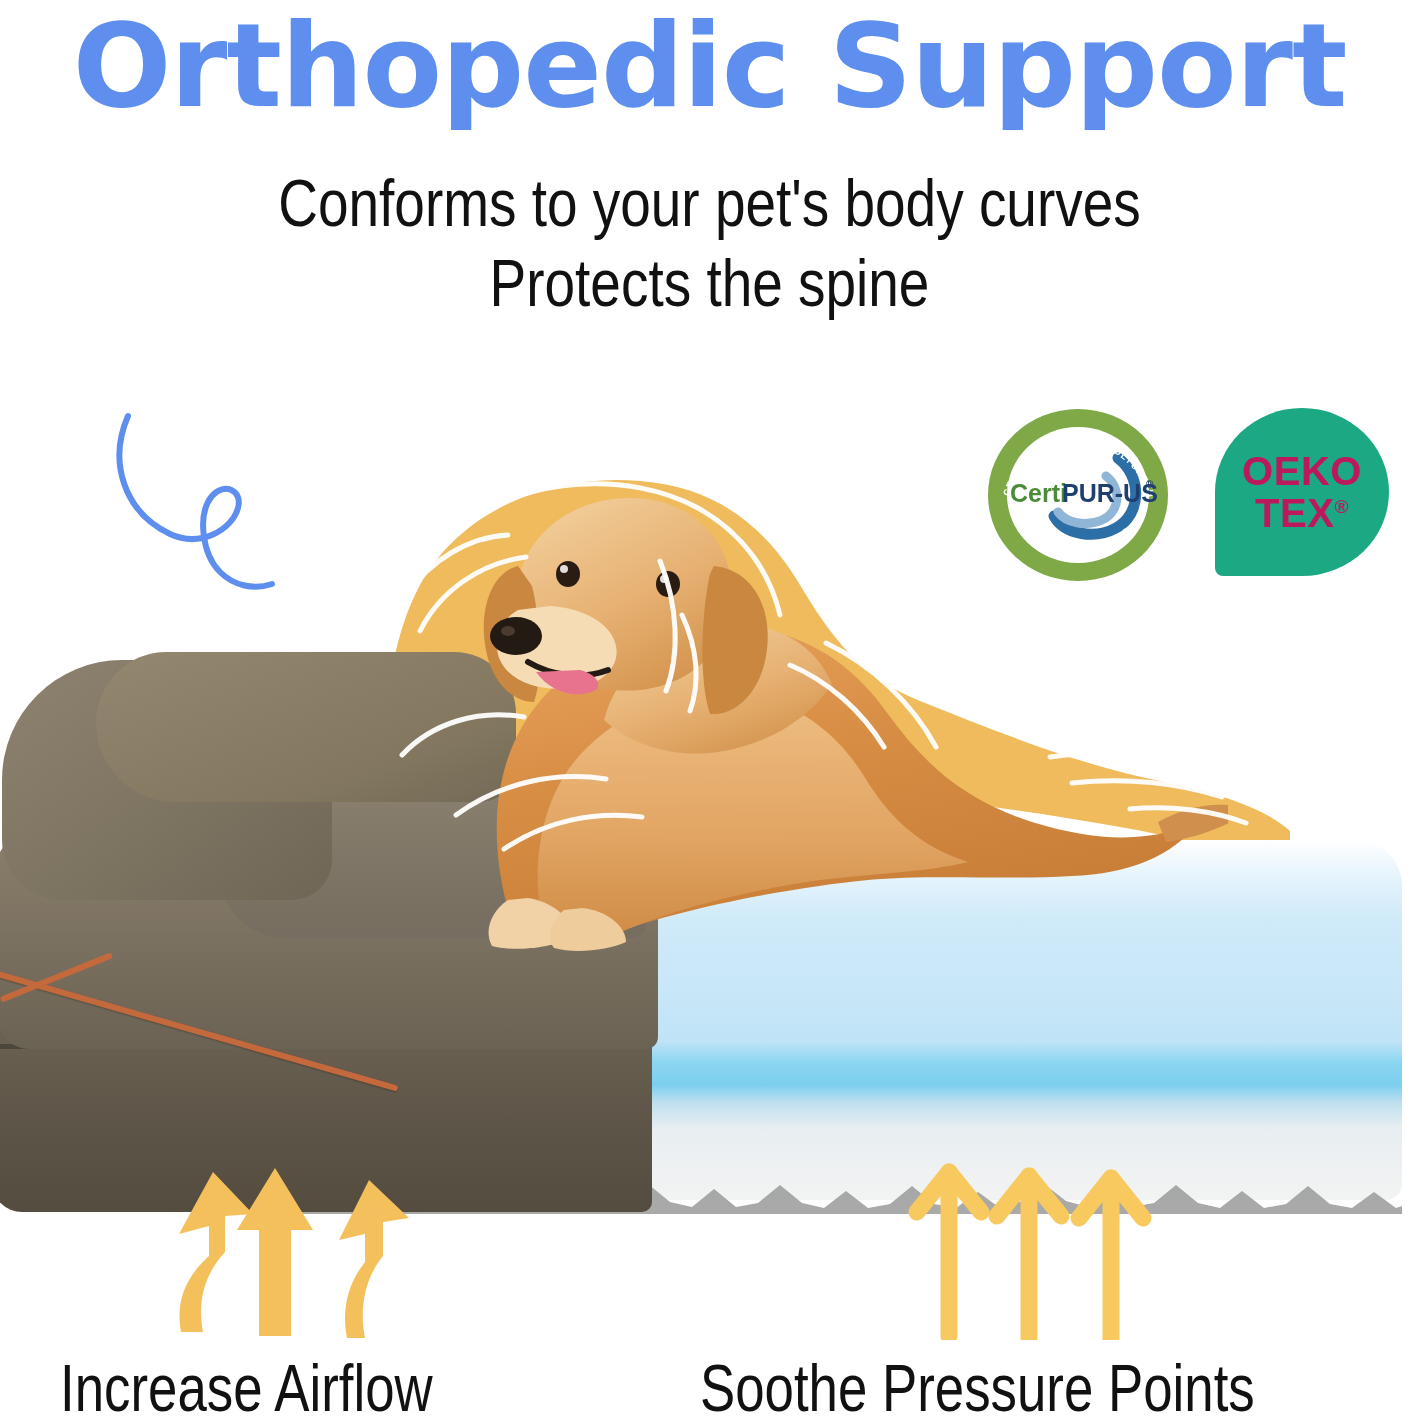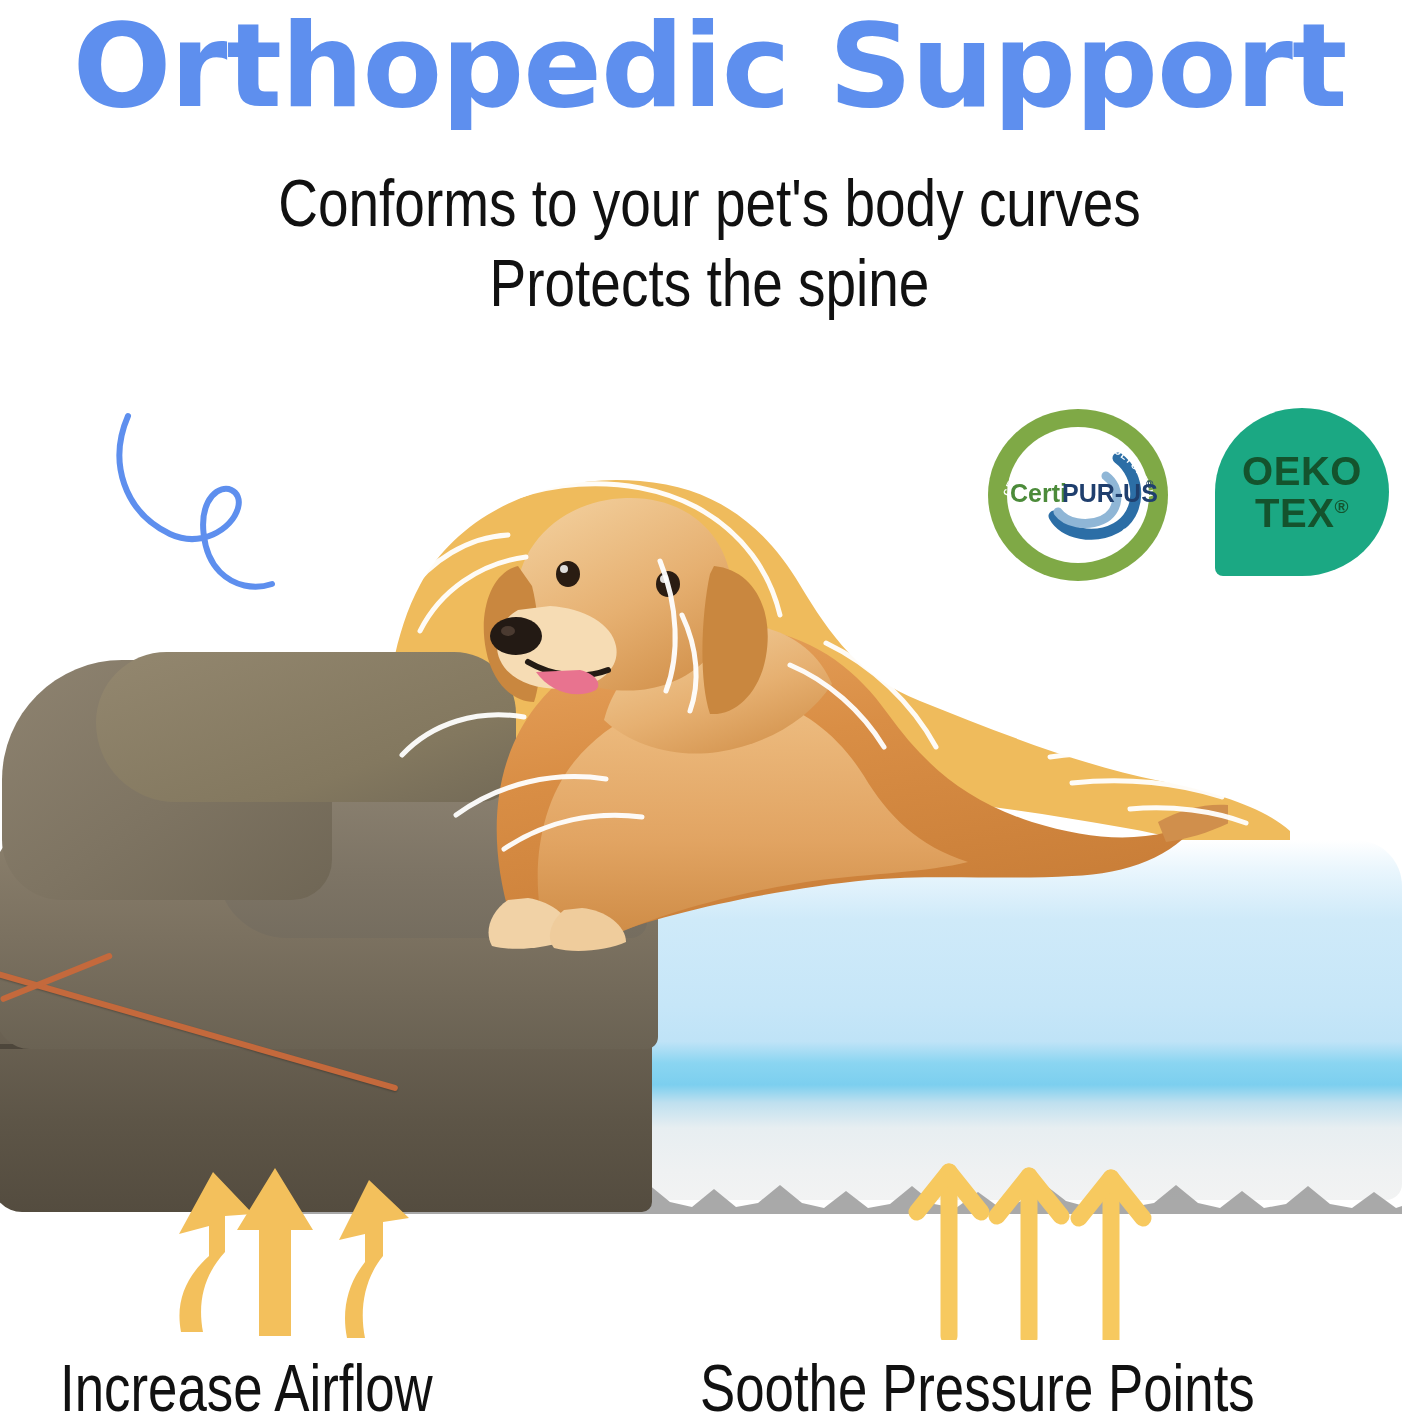--- a/index.html
+++ b/index.html
@@ -86,21 +86,21 @@
     background: #1BA883;
     border-radius: 50% 50% 50% 8px;
   }
   .oeko-text {
     position: absolute;
     inset: 0;
     display: flex;
     flex-direction: column;
     align-items: center;
     justify-content: center;
-    color: #14532d;
+    color: #be185d;
     font-family: "Liberation Sans", sans-serif;
     font-weight: 700;
     font-size: 40px;
     line-height: 1.06;
     letter-spacing: 0.5px;
   }
   .oeko-text sup {
     font-size: 19px;
     vertical-align: super;
   }

